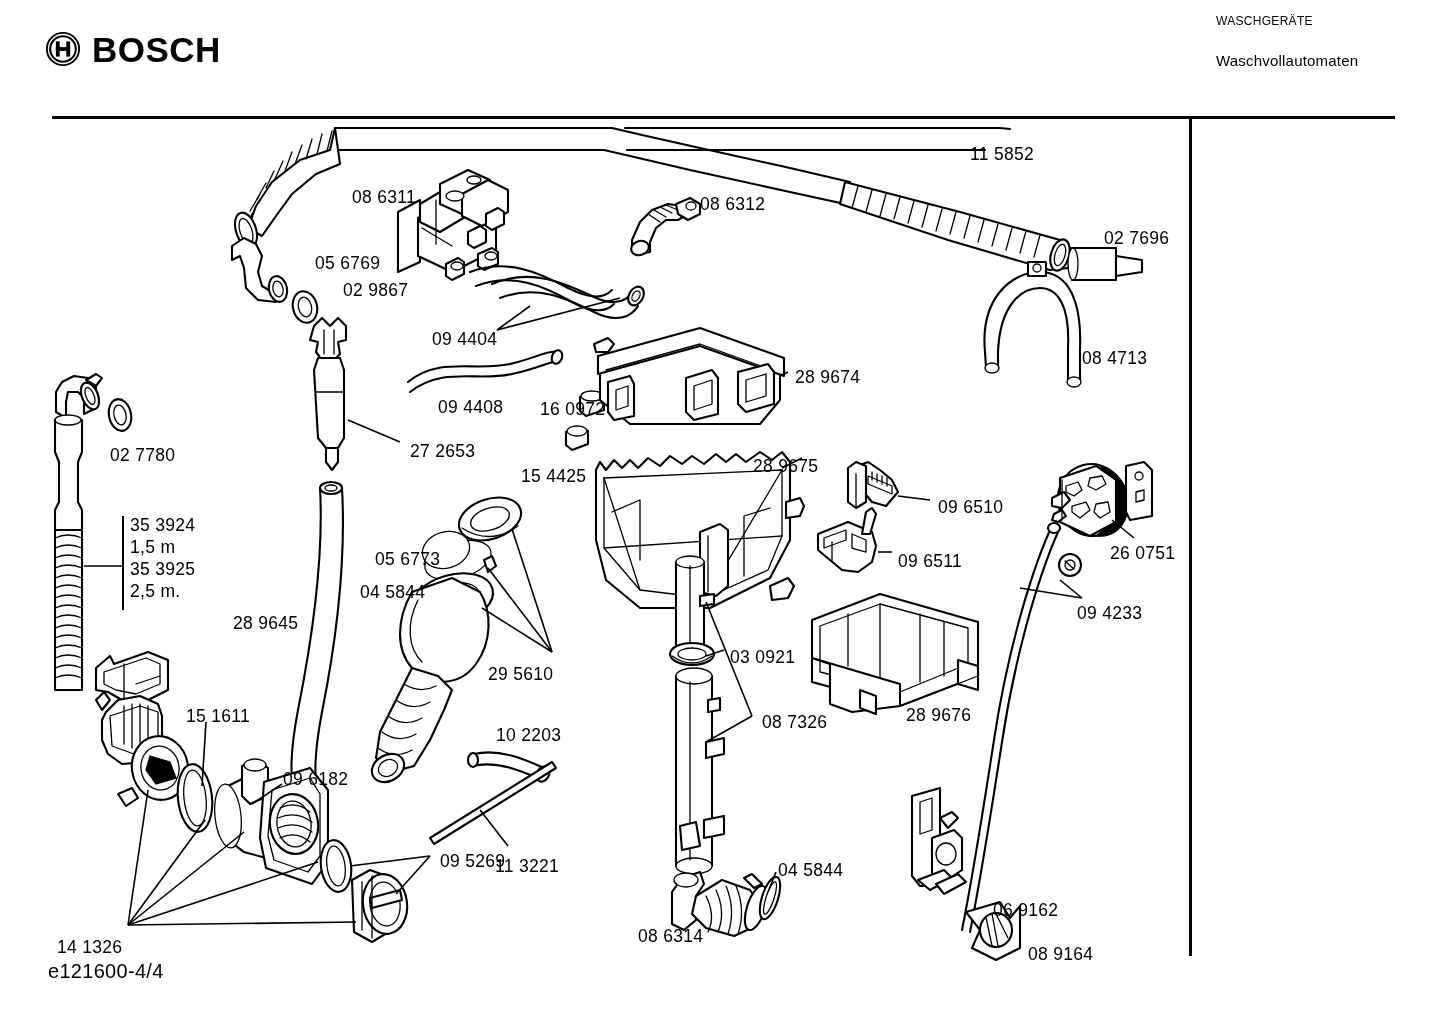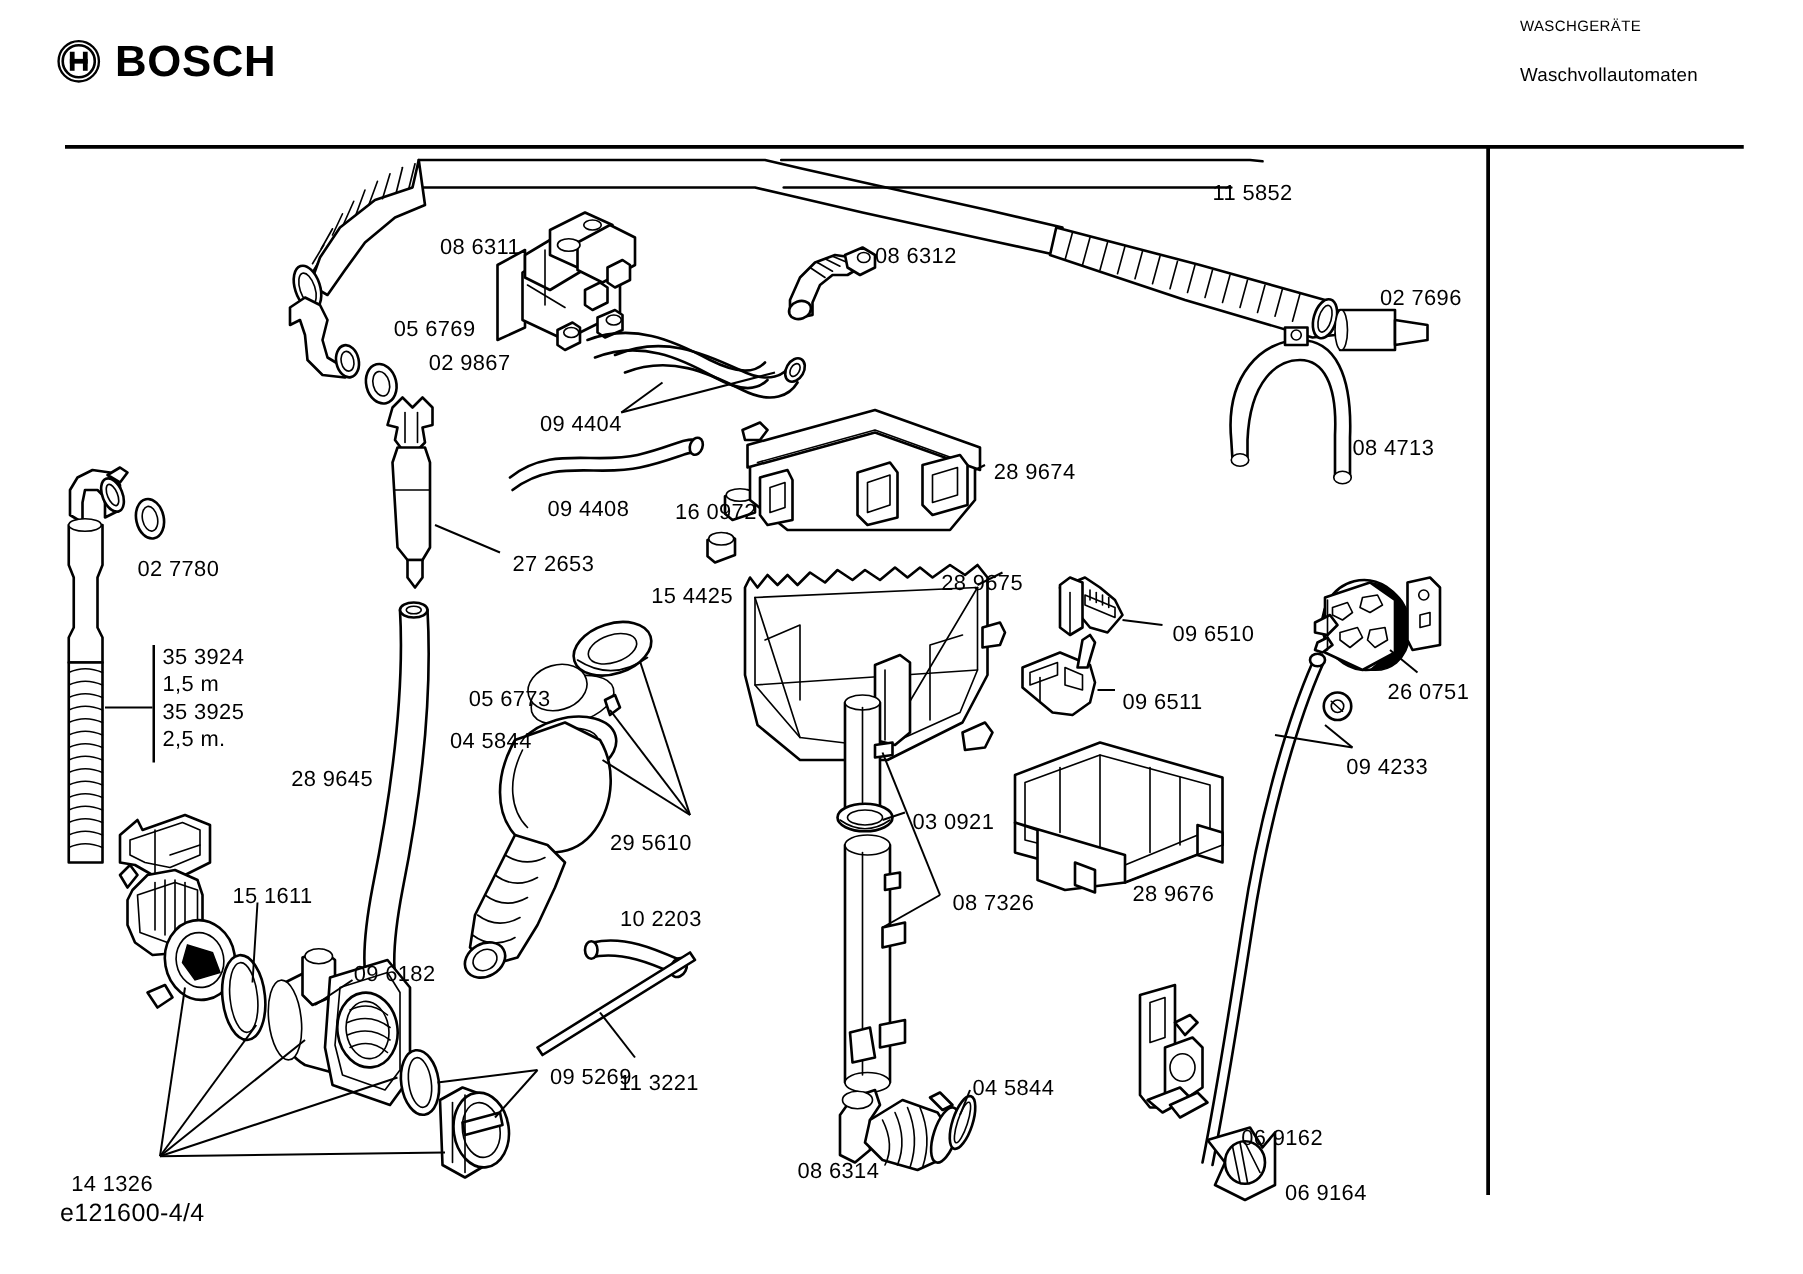--- a/index.html
+++ b/index.html
@@ -617,21 +617,21 @@
   <div class="lbl" style="left:186px; top:706px;">15 1611</div>
   <div class="lbl" style="left:762px; top:712px;">08 7326</div>
   <div class="lbl" style="left:496px; top:725px;">10 2203</div>
   <div class="lbl" style="left:283px; top:769px;">09 6182</div>
   <div class="lbl" style="left:495px; top:856px;">11 3221</div>
   <div class="lbl" style="left:778px; top:860px;">04 5844</div>
   <div class="lbl" style="left:440px; top:851px;">09 5269</div>
   <div class="lbl" style="left:945px; top:900px;margin-left:48px;">06 9162</div>
   <div class="lbl" style="left:57px; top:937px;">14 1326</div>
   <div class="lbl" style="left:638px; top:926px;">08 6314</div>
-  <div class="lbl" style="left:1028px; top:944px;">06 9164</div>
+  <div class="lbl" style="left:1028px; top:944px;">08 9164</div>
 
   <div class="lbl-bar" style="left:122px; top:516px; height:94px;"></div>
   <div class="lbl multi" style="left:130px; top:514px;">35 3924
 1,5 m
 35 3925
 2,5 m.</div>
 
   <div class="footer-code">e121600-4/4</div>
 
 </div>

